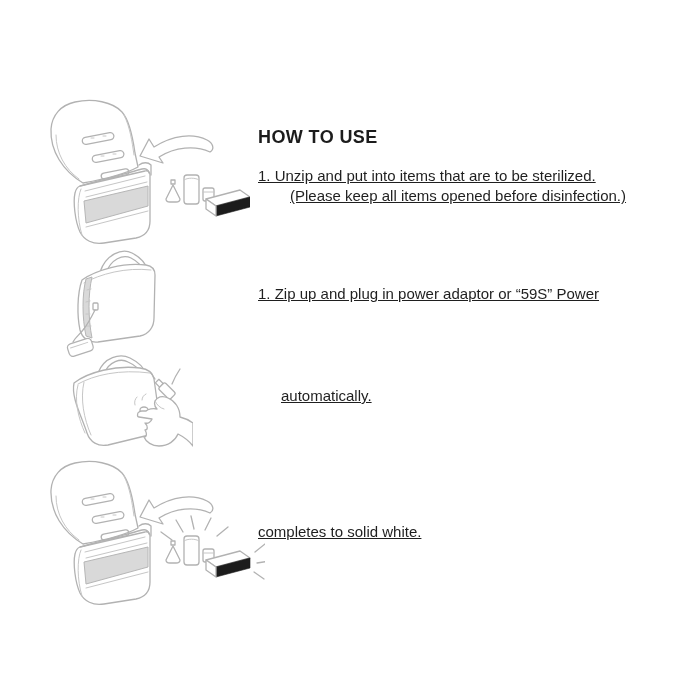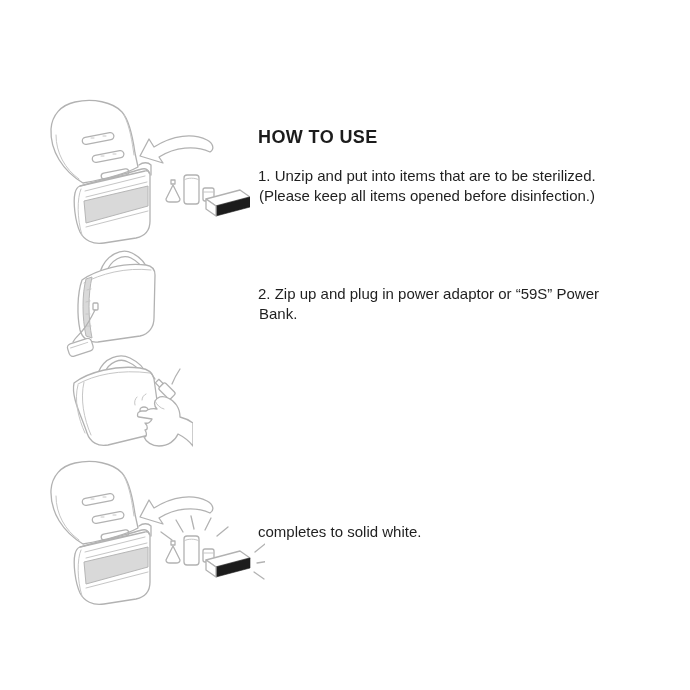--- a/index.html
+++ b/index.html
@@ -5,26 +5,26 @@
   html,body { margin:0; padding:0; background:#ffffff; }
   .canvas {
     position:relative; width:636px; height:690px; background:#ffffff;
     font-family:"Liberation Sans", sans-serif; overflow:hidden;
   }
   .title {
     position:absolute; left:258px; top:127px;
     font-size:18px; font-weight:bold; letter-spacing:0.4px; color:#1c1c1c;
   }
   .step { position:absolute; left:258px; color:#1f1f1f; font-size:15px; line-height:20px; }
-  .step .line { white-space:pre; }
+  .step .line { white-space:pre;text-decoration:underline; }
   #step1 { top:166px; }
   #step2 { top:284px; }
   #step3 { top:386px; }
   #step4 { top:522px; }
-  .ind17 { margin-left:1px; }
+  .ind17 { margin-left:32px; }
   .ind23 { margin-left:23px; }
   svg.illus { position:absolute; }
   #illus1 { left:35px;  top:95px;  }
   #illus2 { left:62px;  top:246px; }
   #illus3 { left:58px;  top:353px; }
   #illus4 { left:25px;  top:448px; }
   .st  { fill:none;    stroke:#b2b2b2; stroke-width:1.3; stroke-linecap:round; stroke-linejoin:round; }
   .stw { fill:#ffffff; stroke:#b2b2b2; stroke-width:1.3; stroke-linecap:round; stroke-linejoin:round; }
   .sh  { fill:#d9d9d9; stroke:#b6b6b6; stroke-width:1;   stroke-linejoin:round; }
   .dk  { fill:#1c1c1c; stroke:#1c1c1c; stroke-width:0.6; stroke-linejoin:round; }
@@ -147,24 +147,24 @@
   </svg>
 
   <div class="title">HOW TO USE</div>
 
   <div class="step" id="step1">
     <div class="line">1. Unzip and put into items that are to be sterilized.</div>
     <div class="line ind17">(Please keep all items opened before disinfection.)</div>
   </div>
 
   <div class="step" id="step2">
-    <div class="line">2. Zip up and plug in power adaptor or “59S” Power</div>
-    <div class="line ind17">Bank.</div>
+    <div class="line">1. Zip up and plug in power adaptor or “59S” Power</div>
   </div>
 
   <div class="step" id="step3">
+    <div class="line ind23">automatically.</div>
   </div>
 
   <div class="step" id="step4">
     <div class="line">completes to solid white.</div>
   </div>
 
 </div>
 
 </body></html>

